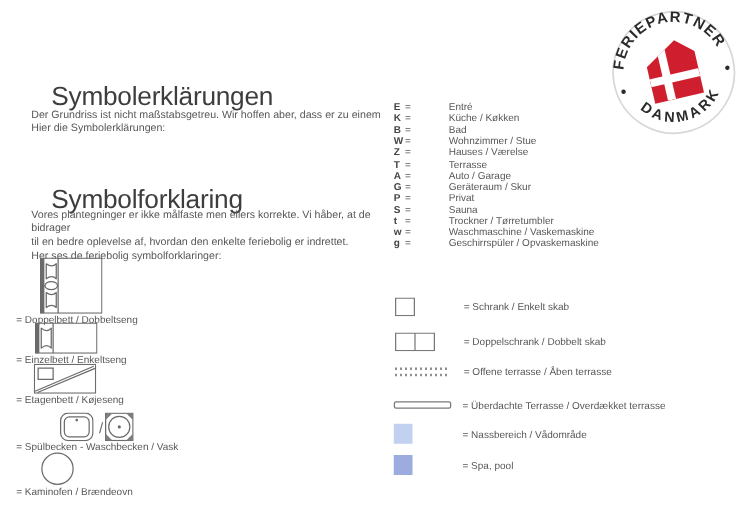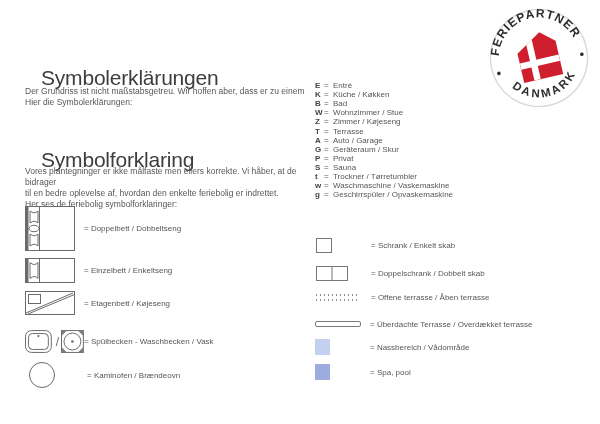--- a/index.html
+++ b/index.html
@@ -10,25 +10,25 @@
   .title{
     position:absolute;left:25px;margin:16px;font-size:21px;font-weight:400;
     color:#3d3d3d;letter-spacing:-0.2px;line-height:1;
   }
   .intro{position:absolute;left:25px;font-size:8.5px;line-height:11px;color:#575757;width:290px;}
   
   .lc{position:absolute;left:315px;top:81px;}
   .lc-row{display:flex;align-items:center;height:9.1px;font-size:8px;}
   .lc-letter{width:9px;font-weight:bold;color:#454545;}
   .lc-eq{width:9px;color:#575757;}
-  .lc-label{color:#575757;white-space:nowrap;}
+  .lc-label{color:#575757;white-space:nowrap;margin-left:26px;}
   
   .sym-row{position:absolute;display:flex;align-items:center;font-size:8px;color:#575757;}
   .sym-row .lbl{white-space:nowrap;}
-  .row-left{left:25px;}
+  .row-left{left:13px;flex-direction:column;}
   .row-left .icon-box{width:59px;display:flex;align-items:center;}
   .row-right{left:315px;}
   .row-right .icon-box{width:55px;display:flex;align-items:center;}
   .slash{font-size:12px;color:#6b6b6b;margin:0 2px 0 4px;}
   .open-terrace{
     width:44px;height:7px;
     background-image:
       repeating-linear-gradient(90deg,#8f8f8f 0 1.5px,transparent 1.5px 4px),
       repeating-linear-gradient(90deg,#8f8f8f 0 1.5px,transparent 1.5px 4px);
     background-size:100% 2px;background-position:0 0,0 100%;background-repeat:no-repeat;
@@ -102,21 +102,21 @@
         <span class="lc-label">Bad</span>
       </div>
     <div class="lc-row">
         <span class="lc-letter">W</span>
         <span class="lc-eq">=</span>
         <span class="lc-label">Wohnzimmer / Stue</span>
       </div>
     <div class="lc-row">
         <span class="lc-letter">Z</span>
         <span class="lc-eq">=</span>
-        <span class="lc-label">Zimmer / Køjeseng</span>
+        <span class="lc-label">Hauses / Værelse</span>
       </div>
     <div class="lc-row">
         <span class="lc-letter">T</span>
         <span class="lc-eq">=</span>
         <span class="lc-label">Terrasse</span>
       </div>
     <div class="lc-row">
         <span class="lc-letter">A</span>
         <span class="lc-eq">=</span>
         <span class="lc-label">Auto / Garage</span>

